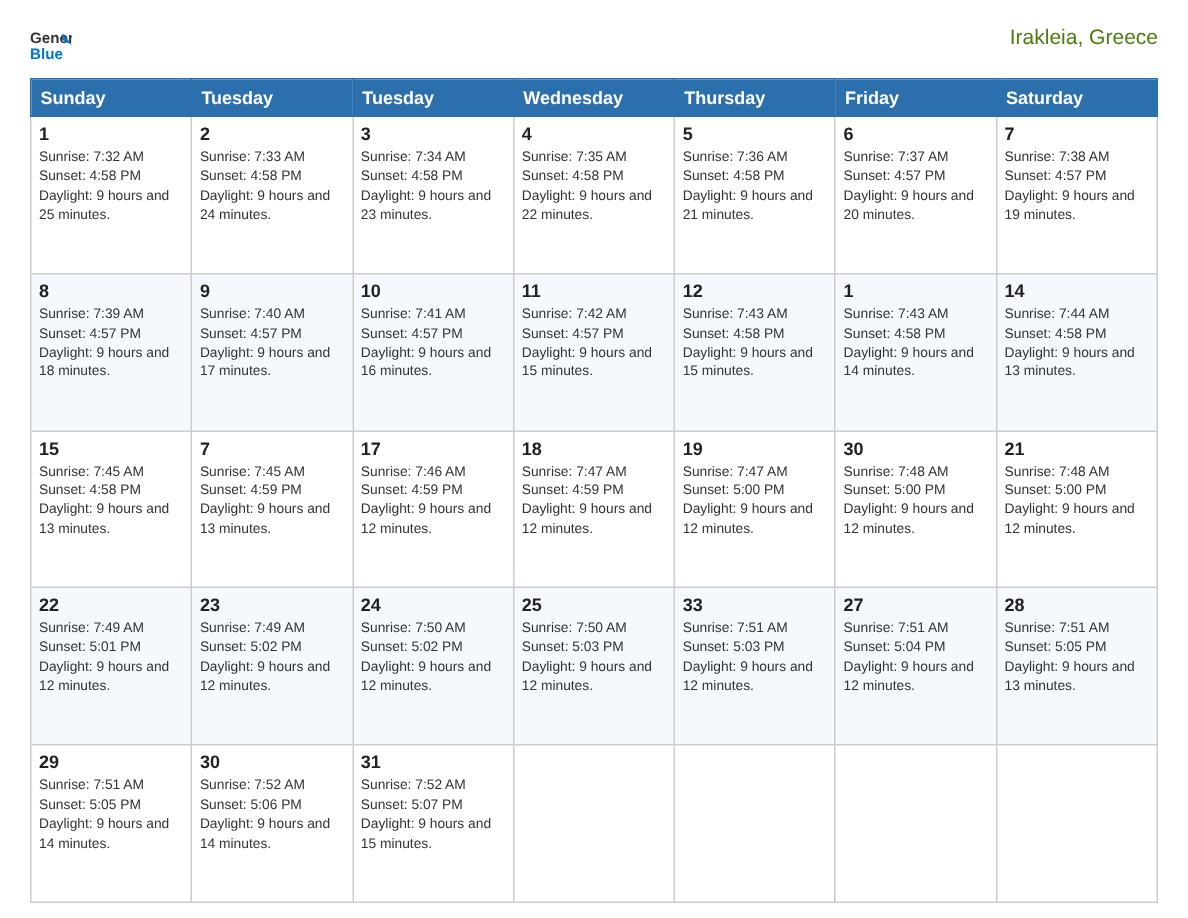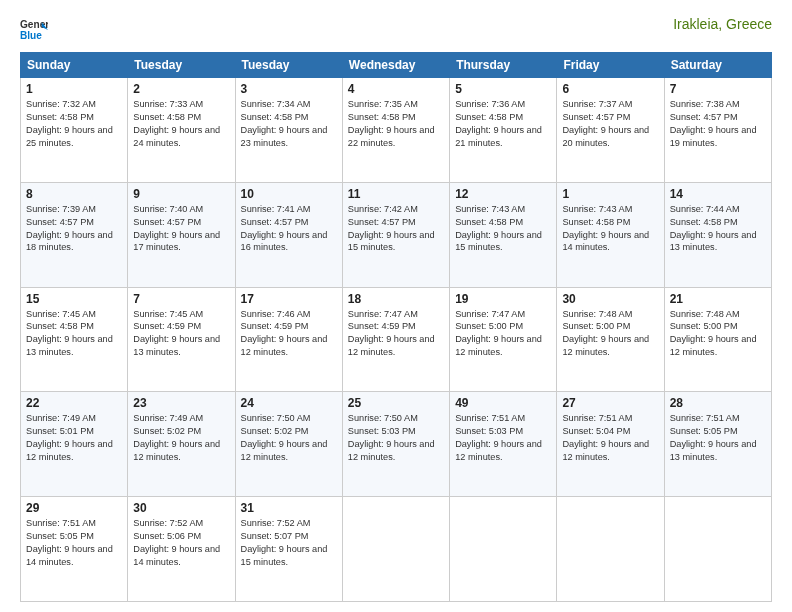--- a/index.html
+++ b/index.html
@@ -221,21 +221,21 @@
           </td>
           <td>
             <span class="day-number">24</span>
             <div class="day-info">Sunrise: 7:50 AM<br>Sunset: 5:02 PM<br>Daylight: 9 hours and 12 minutes.</div>
           </td>
           <td>
             <span class="day-number">25</span>
             <div class="day-info">Sunrise: 7:50 AM<br>Sunset: 5:03 PM<br>Daylight: 9 hours and 12 minutes.</div>
           </td>
           <td>
-            <span class="day-number">49</span>
+            <span class="day-number">33</span>
             <div class="day-info">Sunrise: 7:51 AM<br>Sunset: 5:03 PM<br>Daylight: 9 hours and 12 minutes.</div>
           </td>
           <td>
             <span class="day-number">27</span>
             <div class="day-info">Sunrise: 7:51 AM<br>Sunset: 5:04 PM<br>Daylight: 9 hours and 12 minutes.</div>
           </td>
           <td>
             <span class="day-number">28</span>
             <div class="day-info">Sunrise: 7:51 AM<br>Sunset: 5:05 PM<br>Daylight: 9 hours and 13 minutes.</div>
           </td>

